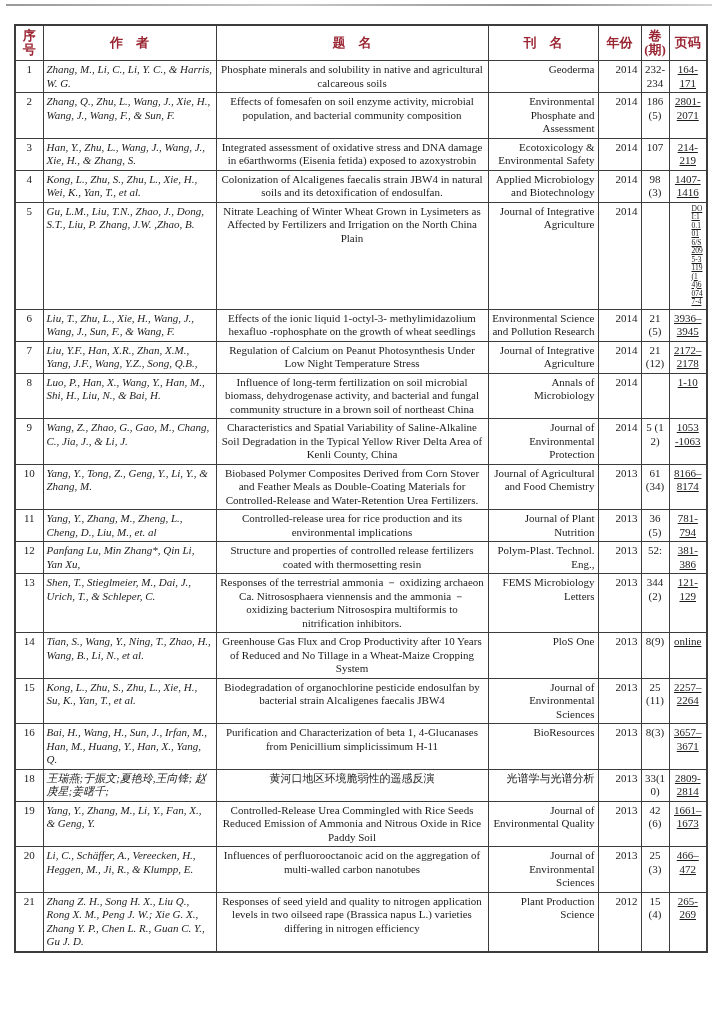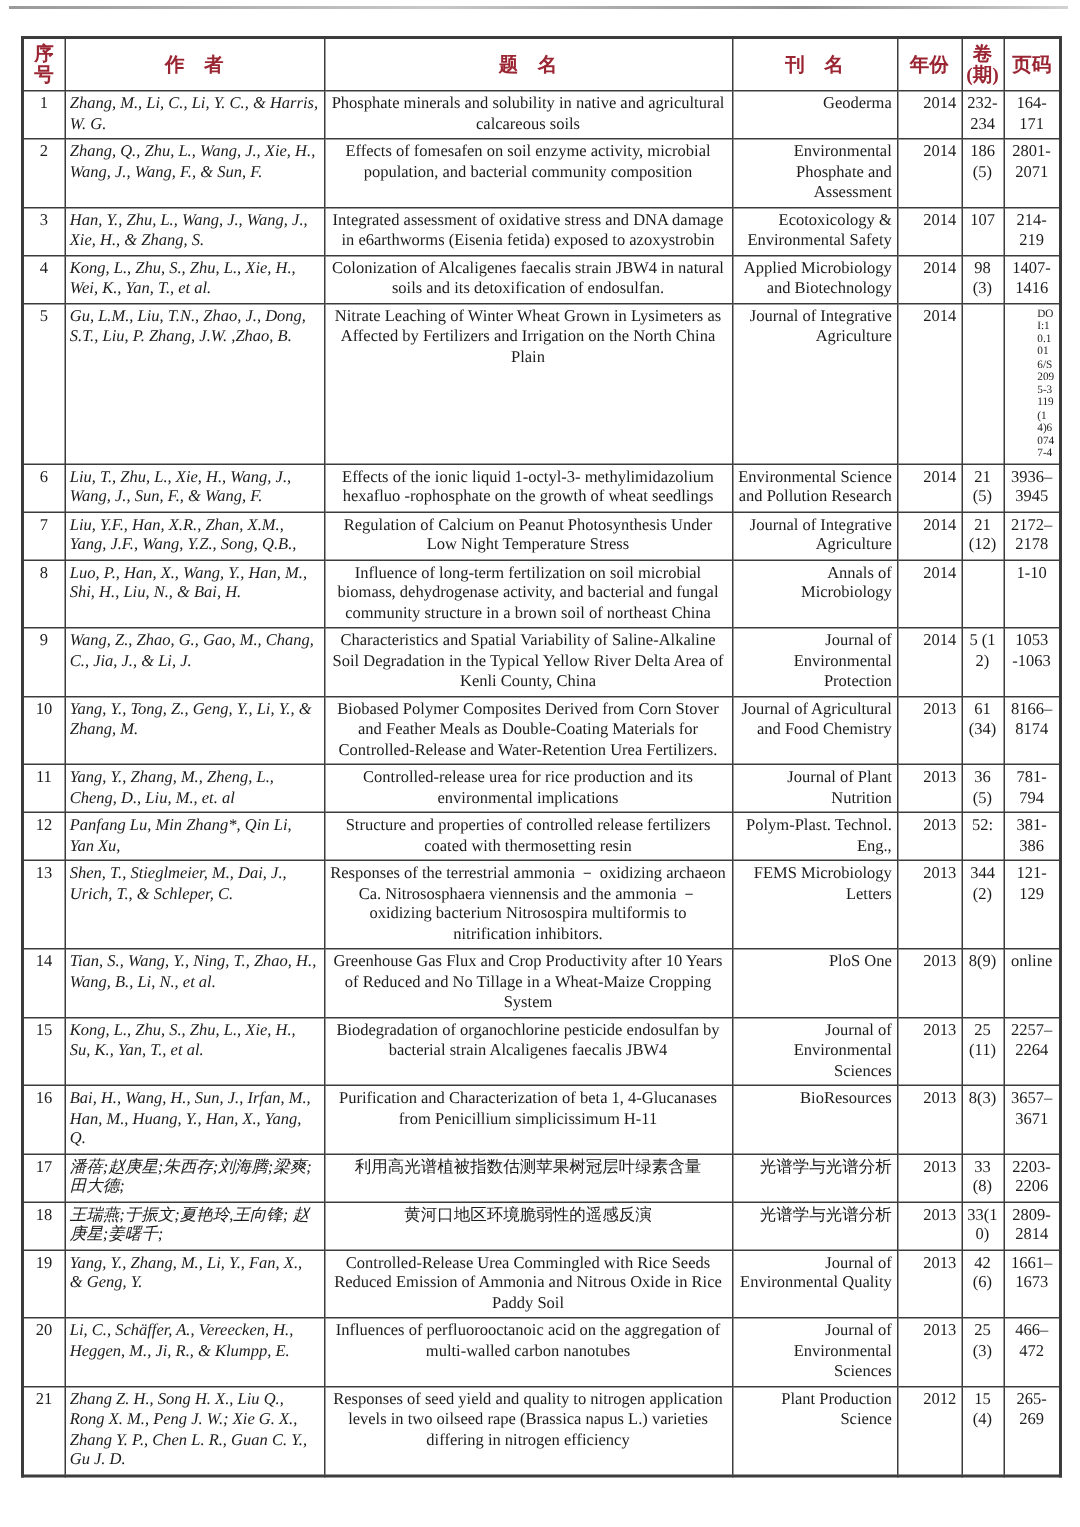--- a/index.html
+++ b/index.html
@@ -50,21 +50,21 @@
     vertical-align: middle;
     height: 26px;
     padding: 3px 1px;
   }
   .col-seq     { text-align: center; }
   .col-authors { text-align: left; padding-left: 6px; font-style: italic; }
   .col-title   { text-align: center; padding-left: 7px; }
   .col-journal { text-align: right; padding-left: 5px; vertical-align: middle; }
   .col-year    { text-align: right; }
   .col-vol     { text-align: center; word-break: break-all; padding: 2px 1px; }
-  .col-pages   { text-align: center; word-break: break-word; padding: 2px 1px; }
+  .col-pages   { text-align: center; word-break: break-word; padding: 2px 1px; text-decoration: underline; }
   .col-pages.tiny {
     font-size: 7.5px;
     line-height: 8.5px;
     word-break: break-all;
     text-align: left;
     padding-left: 22px;
   }
 </style>
 </head>
 <body>
@@ -231,29 +231,20 @@
       <tr>
         <td class="col-seq">16</td>
         <td class="col-authors">Bai, H., Wang, H., Sun, J., Irfan, M., Han, M., Huang, Y., Han, X., Yang, Q.</td>
         <td class="col-title">Purification and Characterization of beta 1, 4-Glucanases from Penicillium simplicissimum H-11</td>
         <td class="col-journal">BioResources</td>
         <td class="col-year">2013</td>
         <td class="col-vol">8(3)</td>
         <td class="col-pages">3657–3671</td>
       </tr>
       <tr>
-        <td class="col-seq">17</td>
-        <td class="col-authors">潘蓓;赵庚星;朱西存;刘海腾;梁爽;田大德;</td>
-        <td class="col-title">利用高光谱植被指数估测苹果树冠层叶绿素含量</td>
-        <td class="col-journal">光谱学与光谱分析</td>
-        <td class="col-year">2013</td>
-        <td class="col-vol">33(8)</td>
-        <td class="col-pages">2203-2206</td>
-      </tr>
-      <tr>
         <td class="col-seq">18</td>
         <td class="col-authors">王瑞燕;于振文;夏艳玲,王向锋; 赵庚星;姜曙千;</td>
         <td class="col-title">黄河口地区环境脆弱性的遥感反演</td>
         <td class="col-journal">光谱学与光谱分析</td>
         <td class="col-year">2013</td>
         <td class="col-vol">33(10)</td>
         <td class="col-pages">2809-2814</td>
       </tr>
       <tr>
         <td class="col-seq">19</td>

